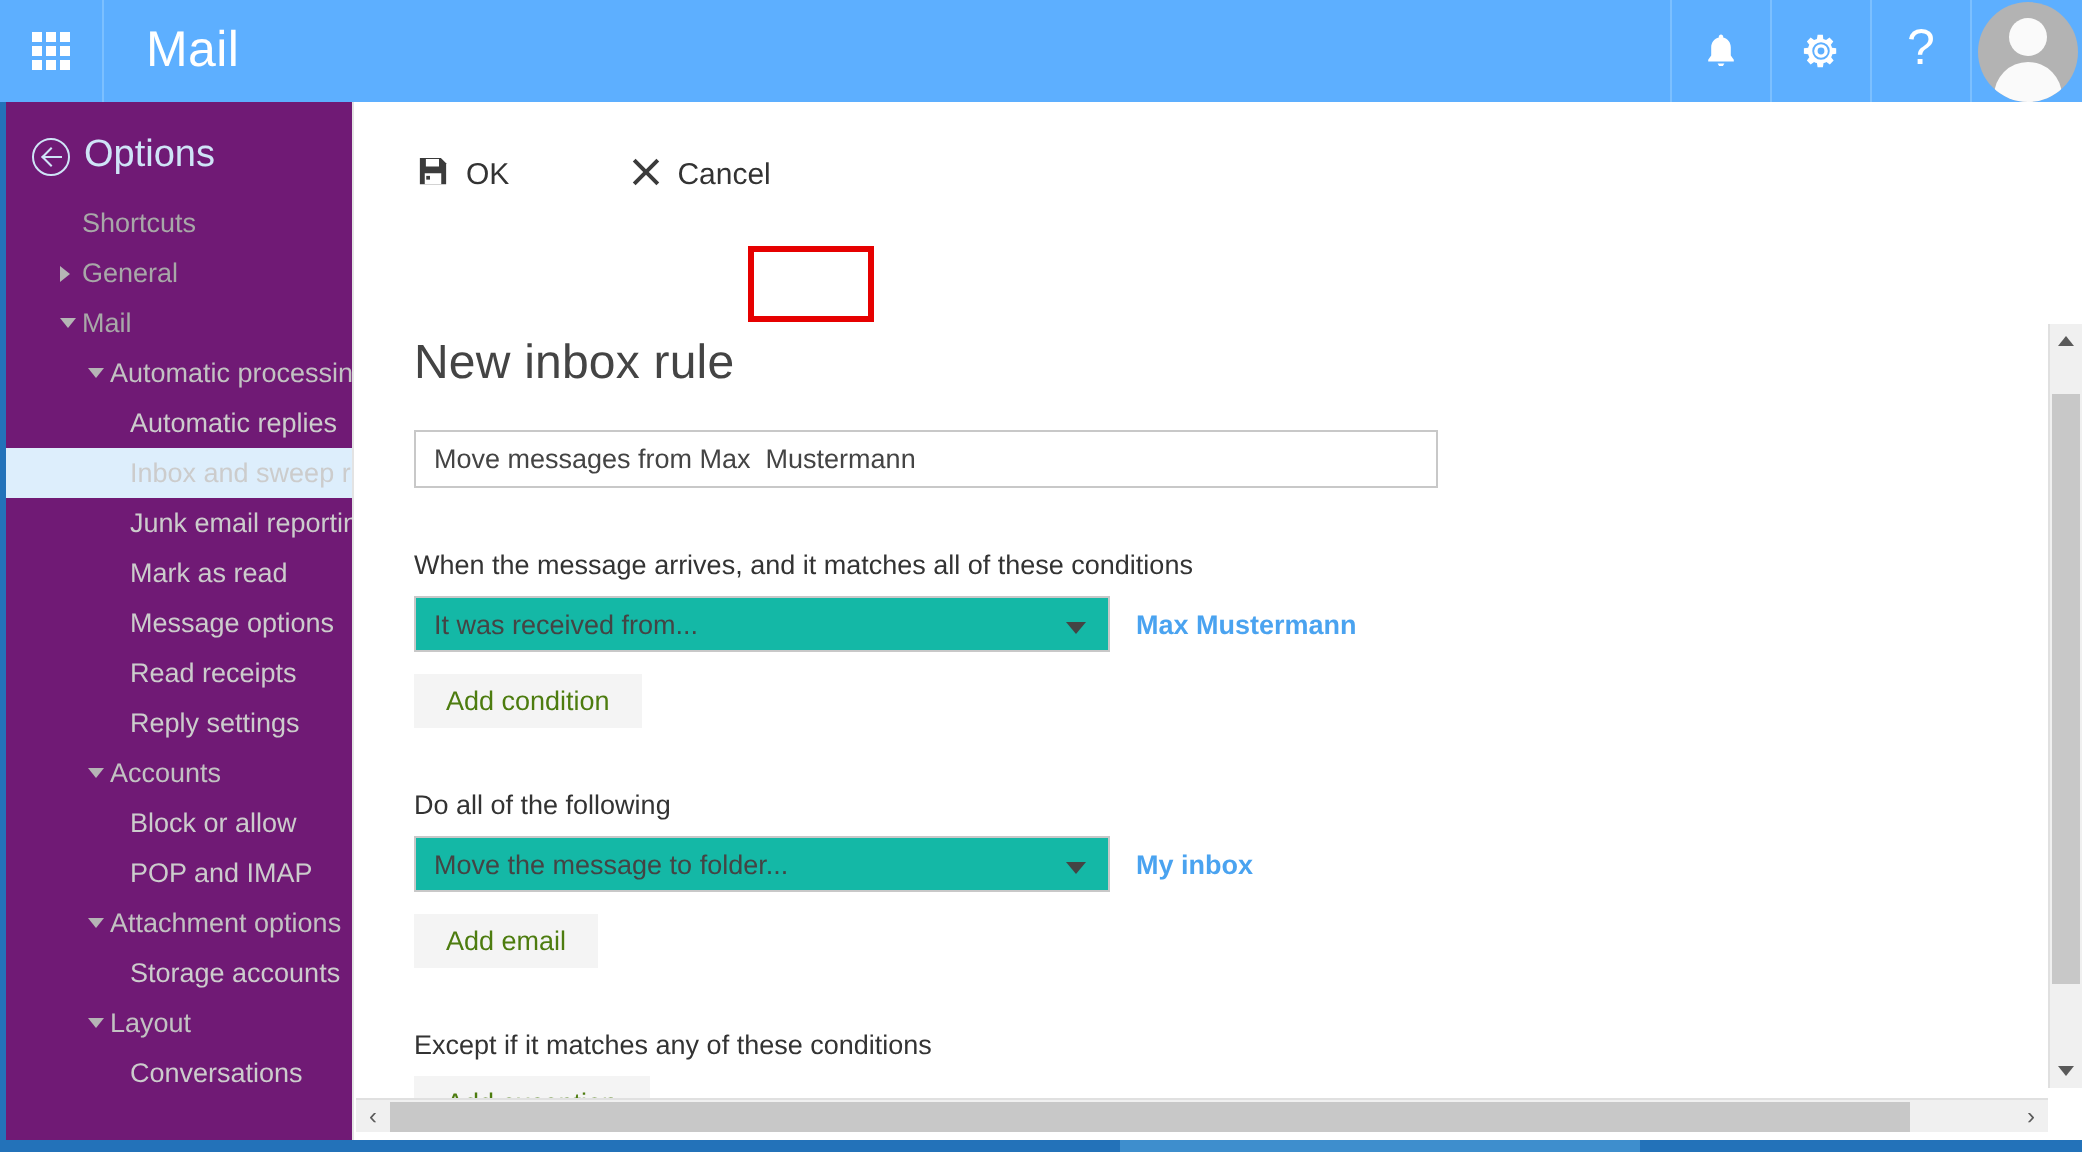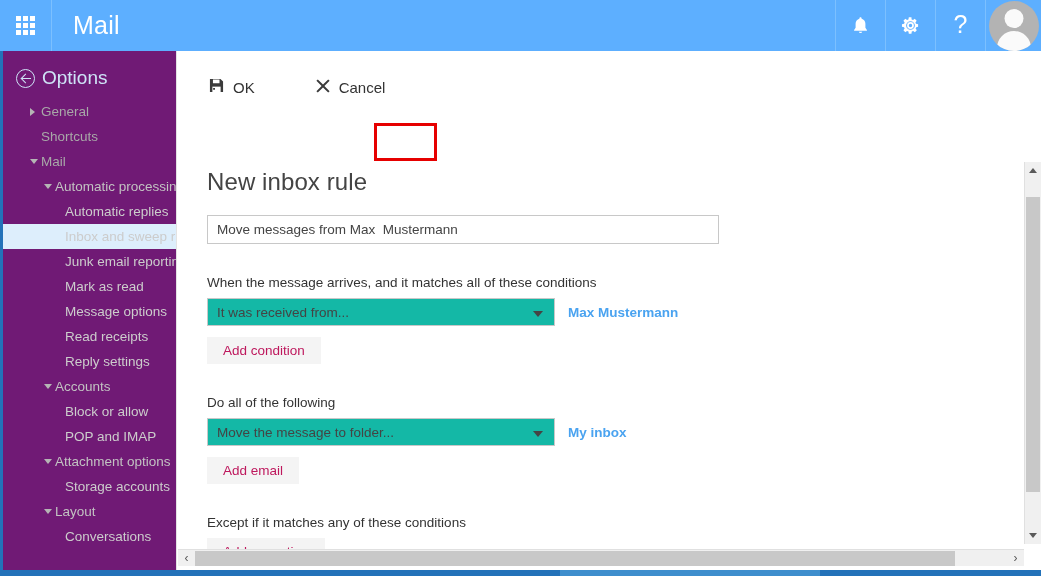--- a/index.html
+++ b/index.html
@@ -291,21 +291,21 @@
   }
 
   .gray-btn {
     margin-top: 11px;
     background: #f4f4f4;
     border: none;
     height: 27px;
     padding: 0 16px;
     font-family: "Liberation Sans", sans-serif;
     font-size: 13.5px;
-    color: #be185d;
+    color: #4d7c0f;
     cursor: pointer;
   }
 
   
   .vscroll {
     position: absolute;
     right: 0; top: 111px;
     width: 17px;
     height: 382px;
     background: #f0f0f0;
@@ -436,26 +436,26 @@
       </span>
     </div>
   </div>
 
   <div class="sidebar">
     <div class="options-head">
       <span class="back-circle"></span>
       <span>Options</span>
     </div>
     <div class="nav" id="nav-list">
+        <div class="nav-item lv0">
+          <span>Shortcuts</span>
+        </div>
         <div class="nav-item lv1">
           <span class="arrow right"></span>
           <span>General</span>
-        </div>
-        <div class="nav-item lv0">
-          <span>Shortcuts</span>
         </div>
         <div class="nav-item lv1">
           <span class="arrow down"></span>
           <span>Mail</span>
         </div>
         <div class="nav-item lv2">
           <span class="arrow down"></span>
           <span>Automatic processing</span>
         </div>
         <div class="nav-item lv3">

